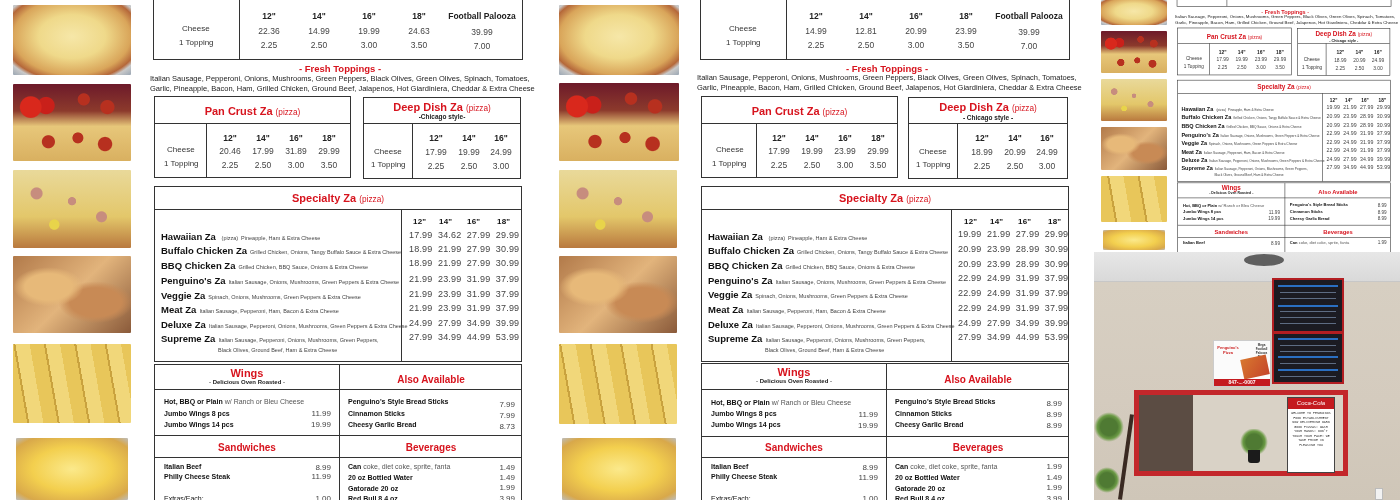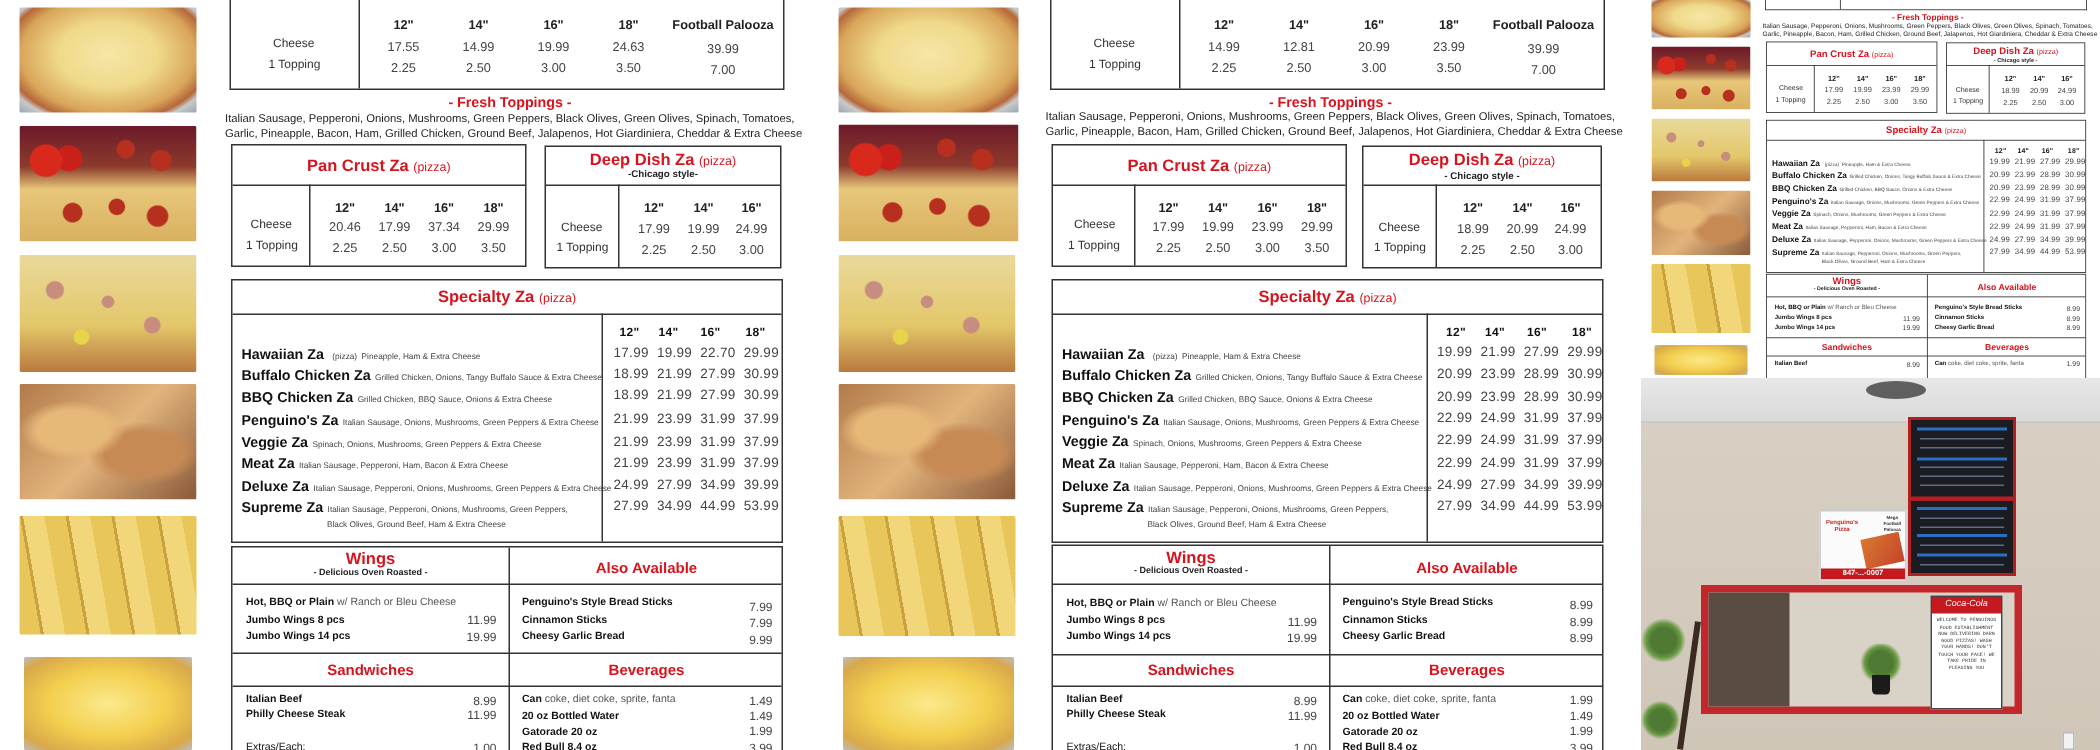--- a/index.html
+++ b/index.html
@@ -76,21 +76,21 @@
 <div class="photo ph-garlic" style="left:16px;top:438px;width:112px;height:62px;"></div>
 
 <div class="menu" style="left:150px;top:0;width:380px;height:500px;">
 
   <div class="box" style="left:3px;top:-2px;width:370px;height:62px;">
     <div class="vline" style="left:85px;"></div>
     <span class="lbl" style="left:28px;top:25px;">Cheese</span>
     <span class="lbl" style="left:25px;top:39px;">1 Topping</span>
     <div class="col" style="left:100px;width:30px;top:12px;">
         <div class="hdr">12"</div>
-        <div class="num" style="margin-top:5px">17.55</div>
+        <div class="num" style="margin-top:5px">22.36</div>
         <div class="num" style="margin-top:4px">2.25</div>
       </div>
     <div class="col" style="left:150px;width:30px;top:12px;">
         <div class="hdr">14"</div>
         <div class="num" style="margin-top:5px">14.99</div>
         <div class="num" style="margin-top:4px">2.50</div>
       </div>
     <div class="col" style="left:200px;width:30px;top:12px;">
         <div class="hdr">16"</div>
         <div class="num" style="margin-top:5px">19.99</div>
@@ -124,21 +124,21 @@
         <div class="num" style="margin-top:3px">20.46</div>
         <div class="num" style="margin-top:4px">2.25</div>
       </div>
     <div class="col" style="left:93px;width:30px;top:36px;">
         <div class="hdr">14"</div>
         <div class="num" style="margin-top:3px">17.99</div>
         <div class="num" style="margin-top:4px">2.50</div>
       </div>
     <div class="col" style="left:126px;width:30px;top:36px;">
         <div class="hdr">16"</div>
-        <div class="num" style="margin-top:3px">37.34</div>
+        <div class="num" style="margin-top:3px">31.89</div>
         <div class="num" style="margin-top:4px">3.00</div>
       </div>
     <div class="col" style="left:159px;width:30px;top:36px;">
         <div class="hdr">18"</div>
         <div class="num" style="margin-top:3px">29.99</div>
         <div class="num" style="margin-top:4px">3.50</div>
       </div>
   </div>
 
   <div class="box" style="left:213px;top:97px;width:158px;height:82px;">
@@ -166,21 +166,21 @@
   </div>
 
   <div class="box" style="left:4px;top:186px;width:368px;height:176px;">
     <div class="hline" style="top:22px;"></div>
     <div class="vline" style="left:246px;top:22px;"></div>
     <div class="center" style="position:absolute;left:0;right:0;top:5px;font-size:11px;"><span class="red">Specialty Za</span> <span class="small-red">(pizza)</span></div>
     <div class="spec-price hdr" style="left:258px;top:30px;color:#111;font-size:8px;">
       <span style="display:inline-block;width:26px;">12"</span><span style="display:inline-block;width:28px;">14"</span><span style="display:inline-block;width:30px;">16"</span><span>18"</span>
     </div>
     <div class="spec-row" style="top:44px;"><span>Hawaiian Za</span> <span class="desc">(pizza)</span><span class="desc">Pineapple, Ham &amp; Extra Cheese</span></div>
-    <div class="spec-price" style="left:254px;top:43px;white-space:pre;">17.99  19.99  22.70  29.99</div>
+    <div class="spec-price" style="left:254px;top:43px;white-space:pre;">17.99  34.62  27.99  29.99</div>
     <div class="spec-row" style="top:58px;"><span>Buffalo Chicken Za</span><span class="desc">Grilled Chicken, Onions, Tangy Buffalo Sauce &amp; Extra Cheese</span></div>
     <div class="spec-price" style="left:254px;top:57px;white-space:pre;">18.99  21.99  27.99  30.99</div>
     <div class="spec-row" style="top:73px;"><span>BBQ Chicken Za</span><span class="desc">Grilled Chicken, BBQ Sauce, Onions &amp; Extra Cheese</span></div>
     <div class="spec-price" style="left:254px;top:71px;white-space:pre;">18.99  21.99  27.99  30.99</div>
     <div class="spec-row" style="top:88px;"><span>Penguino's Za</span><span class="desc">Italian Sausage, Onions, Mushrooms, Green Peppers &amp; Extra Cheese</span></div>
     <div class="spec-price" style="left:254px;top:87px;white-space:pre;">21.99  23.99  31.99  37.99</div>
     <div class="spec-row" style="top:103px;"><span>Veggie Za</span><span class="desc">Spinach, Onions, Mushrooms, Green Peppers &amp; Extra Cheese</span></div>
     <div class="spec-price" style="left:254px;top:102px;white-space:pre;">21.99  23.99  31.99  37.99</div>
     <div class="spec-row" style="top:117px;"><span>Meat Za</span><span class="desc">Italian Sausage, Pepperoni, Ham, Bacon &amp; Extra Cheese</span></div>
     <div class="spec-price" style="left:254px;top:116px;white-space:pre;">21.99  23.99  31.99  37.99</div>
@@ -204,21 +204,21 @@
     <div class="item" style="left:9px;top:33px;"><span>Hot, BBQ or Plain</span> <span class="note">w/ Ranch or Bleu Cheese</span></div>
     <div class="item" style="left:9px;top:45px;">Jumbo Wings 8 pcs</div>
     <div class="price" style="right:190px;top:44px;">11.99</div>
     <div class="item" style="left:9px;top:56px;">Jumbo Wings 14 pcs</div>
     <div class="price" style="right:190px;top:55px;">19.99</div>
     <div class="item" style="left:193px;top:33px;">Penguino's Style Bread Sticks</div>
     <div class="price" style="right:6px;top:35px;">7.99</div>
     <div class="item" style="left:193px;top:45px;">Cinnamon Sticks</div>
     <div class="price" style="right:6px;top:46px;">7.99</div>
     <div class="item" style="left:193px;top:56px;">Cheesy Garlic Bread</div>
-    <div class="price" style="right:6px;top:57px;">9.99</div>
+    <div class="price" style="right:6px;top:57px;">8.73</div>
     <div class="red center" style="position:absolute;left:0;width:184px;top:77px;font-size:10px;">Sandwiches</div>
     <div class="red center" style="position:absolute;left:184px;width:184px;top:77px;font-size:10px;">Beverages</div>
     <div class="item" style="left:9px;top:98px;">Italian Beef</div>
     <div class="price" style="right:190px;top:98px;">8.99</div>
     <div class="item" style="left:9px;top:108px;">Philly Cheese Steak</div>
     <div class="price" style="right:190px;top:107px;">11.99</div>
     <div class="item" style="left:9px;top:130px;font-weight:normal;">Extras/Each:</div>
     <div class="price" style="right:190px;top:129px;">1.00</div>
     <div class="item" style="left:193px;top:98px;"><span>Can</span> <span class="note">coke, diet coke, sprite, fanta</span></div>
     <div class="price" style="right:6px;top:98px;">1.49</div>

